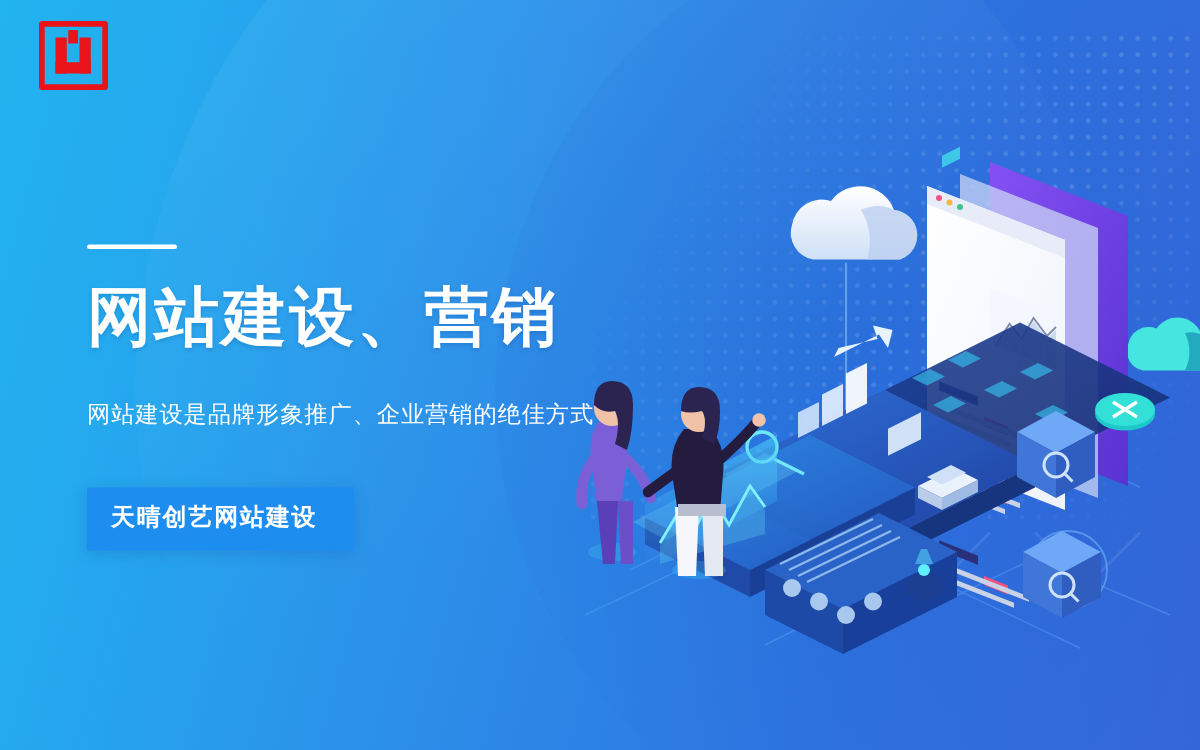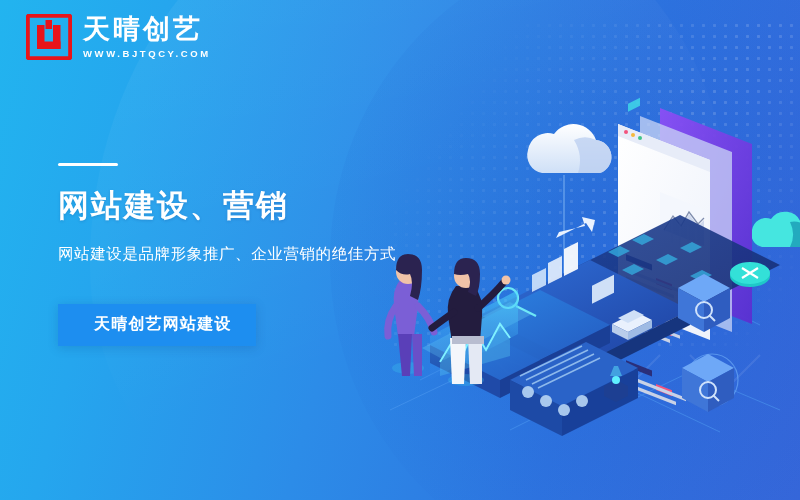--- a/index.html
+++ b/index.html
@@ -48,32 +48,32 @@
   }
   .logo-url{
     font-size:9.5px;color:#fff;letter-spacing:2.6px;font-weight:700;margin-top:4px;
   }
 
   
   .copy{position:absolute;left:58px;top:163px;}
   .rule{width:60px;height:3px;background:#fff;border-radius:2px;}
   .headline{
     margin-top:22px;
-    font-size:31px;font-weight:700;color:#fff;letter-spacing:2px;line-height:1.15;
+    font-size:43px;font-weight:700;color:#fff;letter-spacing:2px;line-height:1.15;
     font-family:"DejaVu Sans","Liberation Sans",sans-serif;
     text-shadow:0 1px 3px rgba(0,40,110,.18);
   }
   .subhead{
     margin-top:19px;
     font-size:15.5px;font-weight:400;color:#fff;letter-spacing:.6px;line-height:1.4;
     font-family:"DejaVu Sans","Liberation Sans",sans-serif;
   }
   .cta{
     margin-top:22px;display:inline-block;
-    padding:10px 24px 11px 36px;
+    padding:10px 24px 11px 16px;
     background:#1d8ef0;
     color:#fff;font-size:16px;font-weight:700;letter-spacing:1.2px;
     font-family:"DejaVu Sans","Liberation Sans",sans-serif;
     border:none;cursor:pointer;
     box-shadow:0 2px 10px rgba(10,50,120,.18);
   }
 
   
   .illus{position:absolute;left:360px;top:80px;width:450px;height:400px;}
 </style>
@@ -94,24 +94,20 @@
   </svg>
 
   <div class="logo">
     <svg class="logo-mark" viewBox="0 0 46 46">
       <rect x="1.6" y="1.6" width="42.8" height="42.8" rx="2" fill="none" stroke="#e8141a" stroke-width="4.4"></rect>
       <rect x="11" y="11" width="7.5" height="24" fill="#e8141a"></rect>
       <rect x="27" y="11" width="7.5" height="24" fill="#e8141a"></rect>
       <rect x="11" y="27.5" width="23.5" height="7.5" fill="#e8141a"></rect>
       <rect x="19.5" y="6" width="6.5" height="9" fill="#e8141a"></rect>
     </svg>
-    <div class="logo-text">
-      <div class="logo-cn">天晴创艺</div>
-      <div class="logo-url">WWW.BJTQCY.COM</div>
-    </div>
   </div>
 
   <div class="copy">
     <div class="rule"></div>
     <h1 class="headline">网站建设、营销</h1>
     <p class="subhead">网站建设是品牌形象推广、企业营销的绝佳方式</p>
     <button class="cta">天晴创艺网站建设</button>
   </div>
 
   <svg class="illus" viewBox="0 0 450 400">

